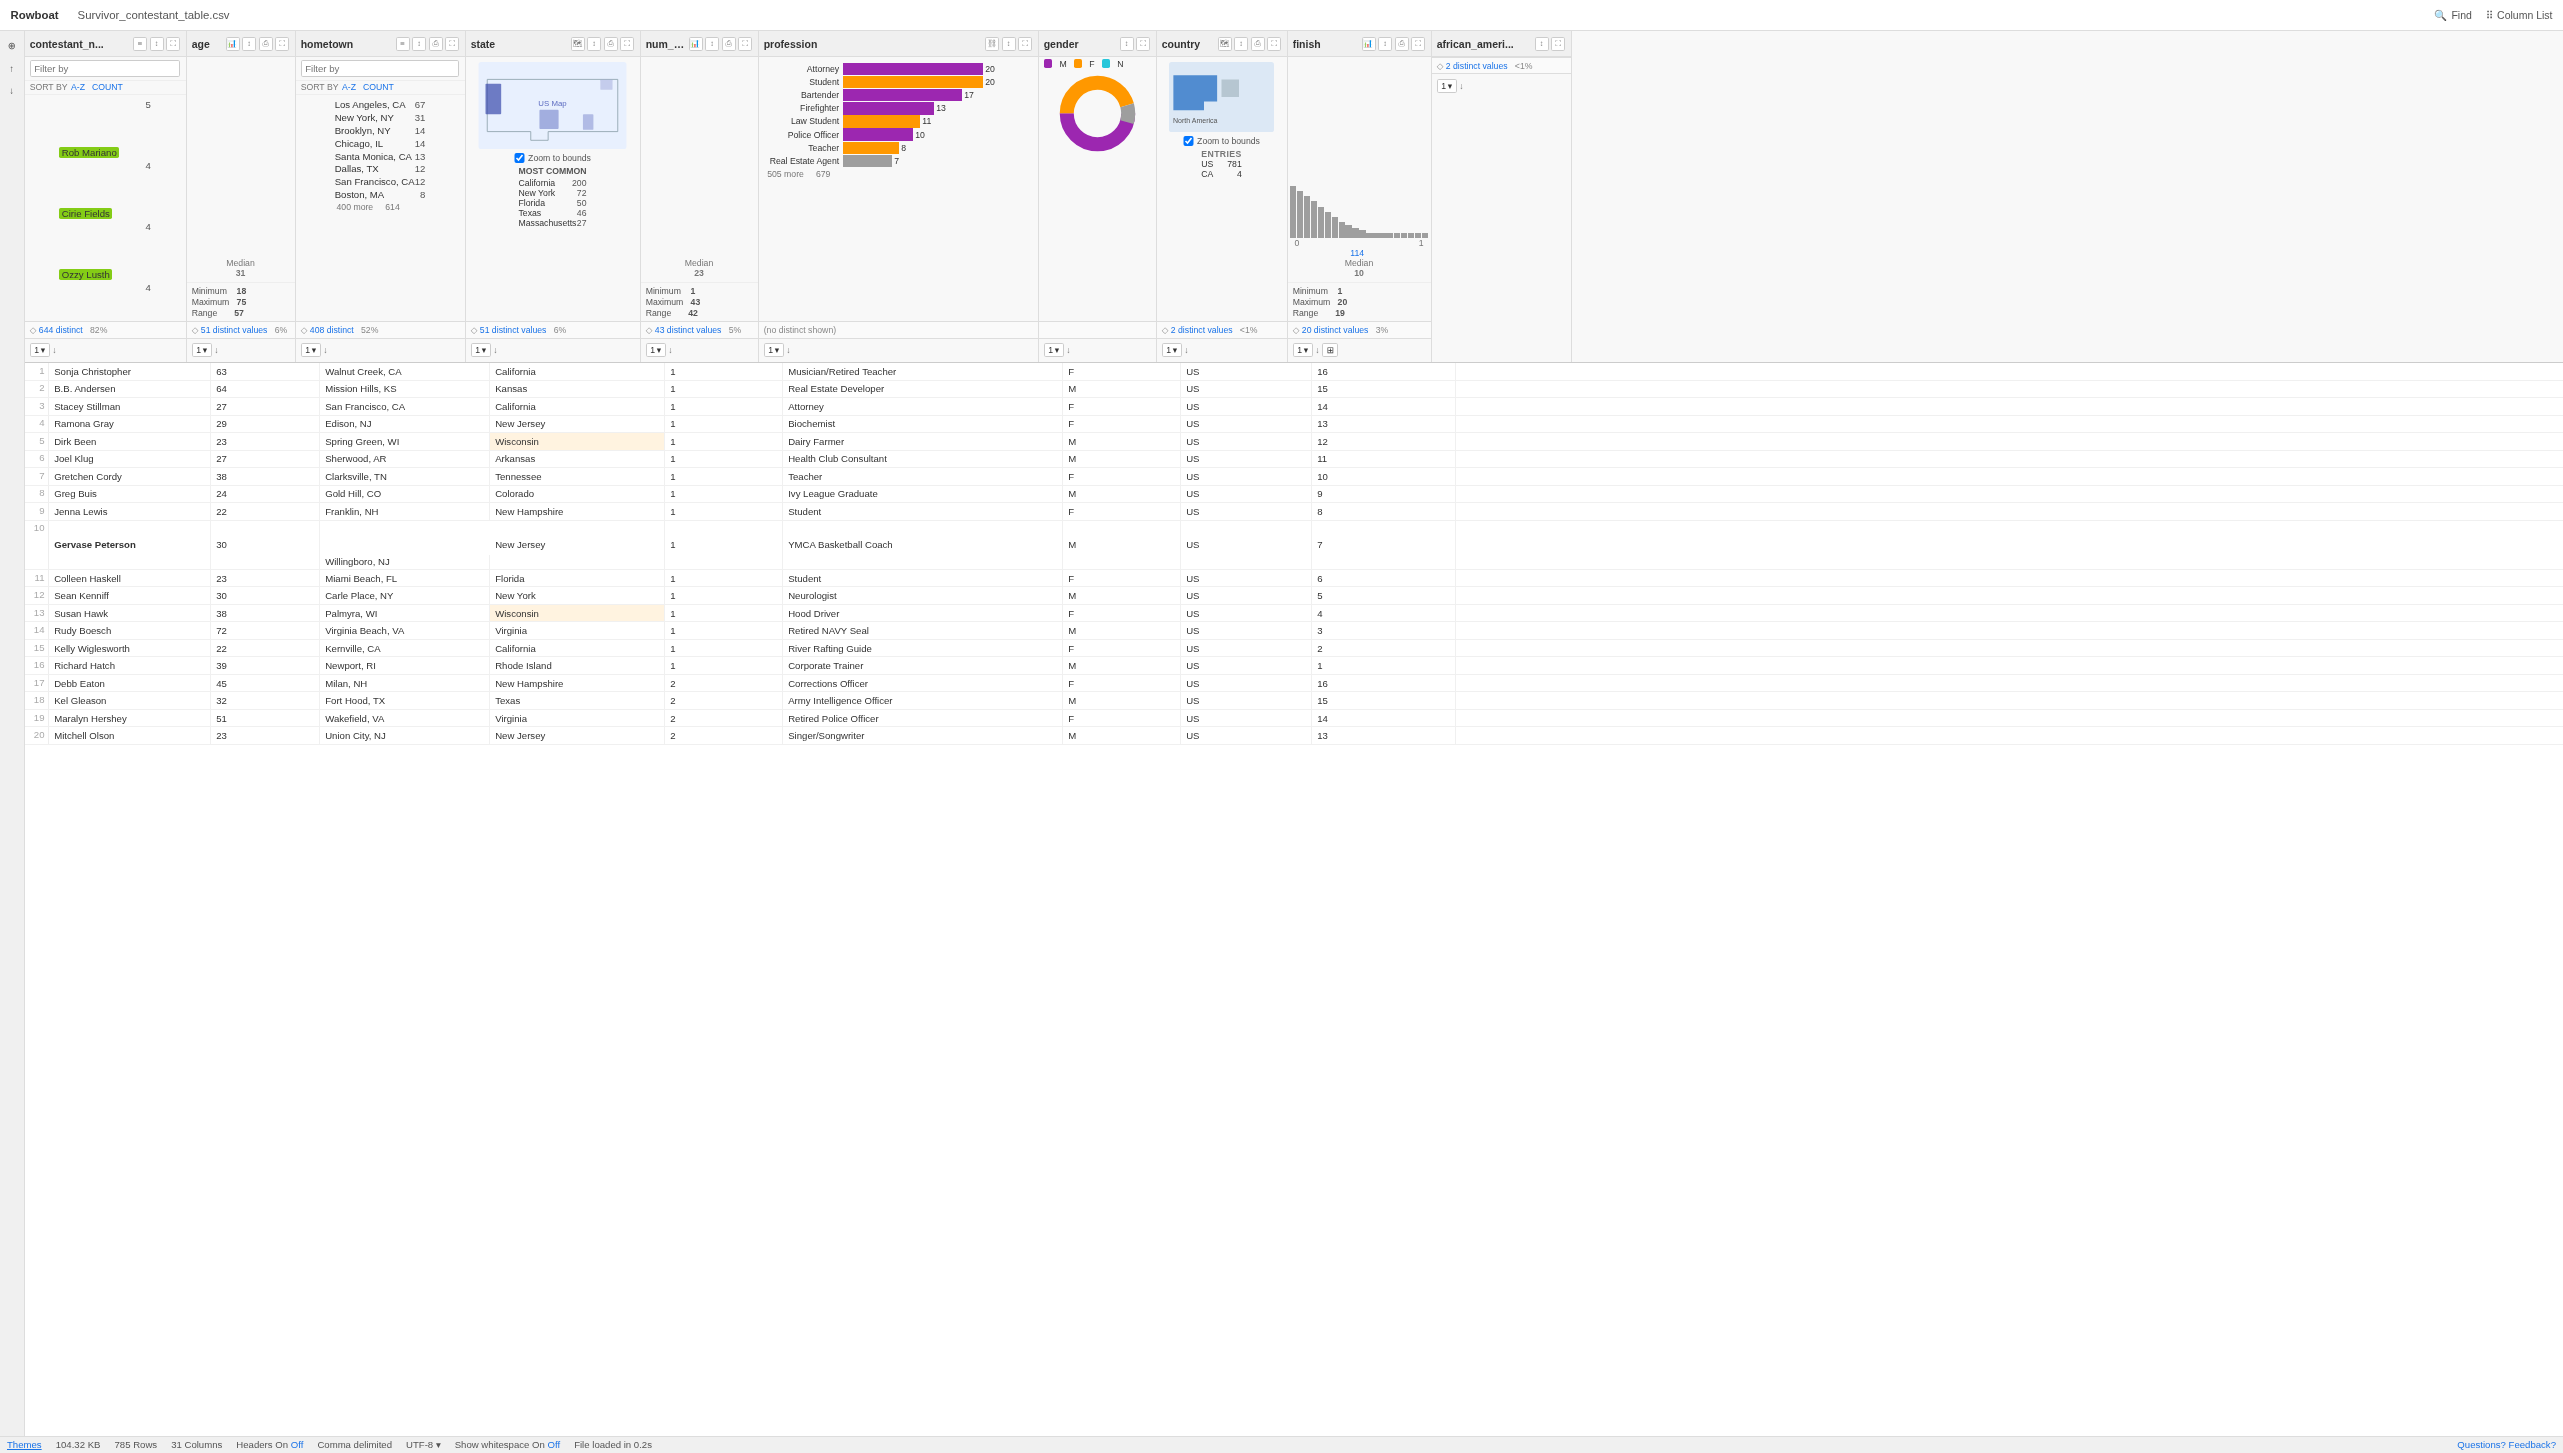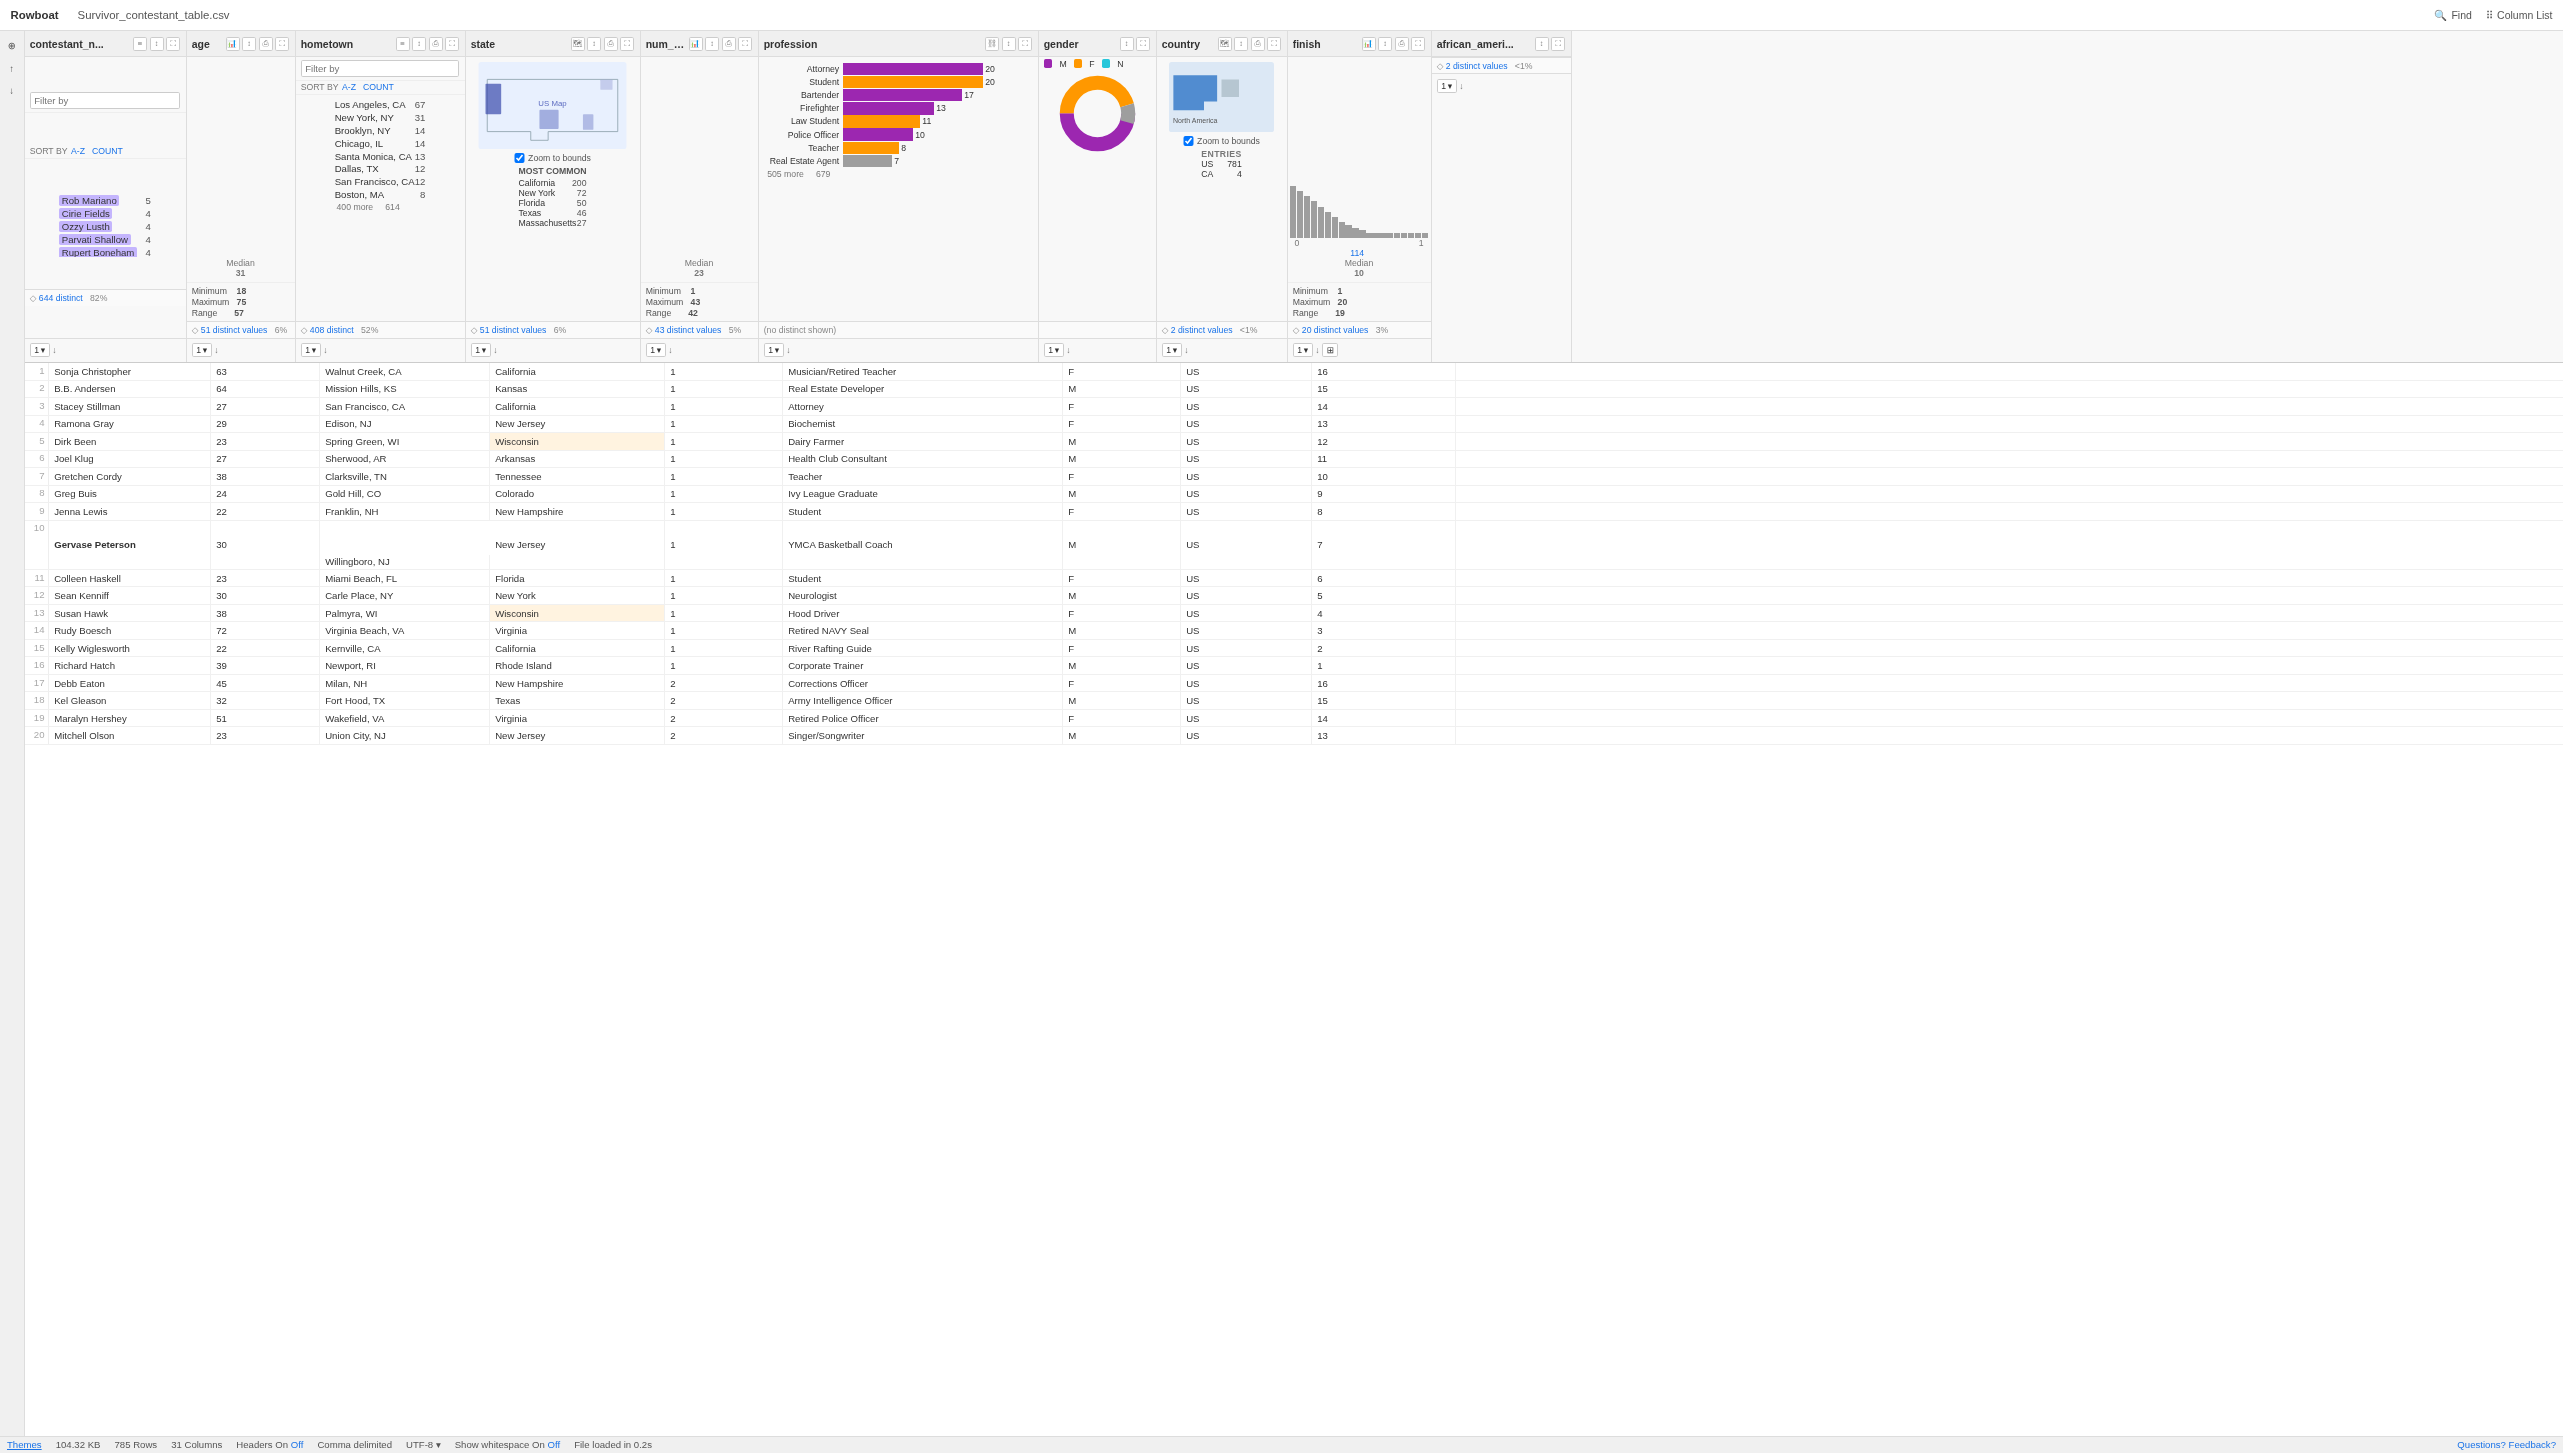--- a/index.html
+++ b/index.html
@@ -88,34 +88,34 @@
     .most-common .mc-title { font-weight: 600; color: #555; margin-bottom: 1.7px; }
     .mc-row { display: flex; justify-content: space-between; }
     .mc-name { color: #333; }
     .mc-val { color: #555; }
 
     
     .entries-section { padding: 1.7px 5.2px; font-size: 8.7px; }
     .entries-title { font-weight: 600; font-size: 8.7px; color: #777; letter-spacing: 0.4px; }
     .entries-row { display: flex; justify-content: space-between; }
 
-    .col-panel-name { width: 162px; gap: 32px; }
+    .col-panel-name { width: 162px; }
     .col-panel-age { width: 109px; }
     .col-panel-hometown { width: 170px; }
     .col-panel-state { width: 175px; }
     .col-panel-numseason { width: 118px; }
     .col-panel-profession { width: 280px; }
     .col-panel-gender { width: 118px; }
     .col-panel-country { width: 131px; }
     .col-panel-finish { width: 144px; }
     .col-panel-african { width: 140px; }
 
     .name-list { padding: 0 3.5px; font-size: 9.6px; }
     .name-row { display: flex; justify-content: space-between; padding: 0.9px 1.7px; }
-    .name-row .name-tag { background: #c4b5fd; border-radius: 1.7px; padding: 0 2.6px; }
+    .name-row .name-tag { background: #84cc16; border-radius: 1.7px; padding: 0 2.6px; margin-top: 48px; }
     .name-row .name-cnt { color: #555; }
     .name-more { color: #777; font-size: 8.7px; padding: 0.9px 3.5px; }
 
     .tag-blue { background: #e3f2fd; }
     .tag-purple { background: #f3e5f5; }
     .tag-green { background: #e8f5e9; }
     .tag-orange { background: #fff3e0; }
     .tag-pink { background: #fce4ec; }
     .tag-teal { background: #e0f2f1; }
     .tag-yellow { background: #fffde7; }

